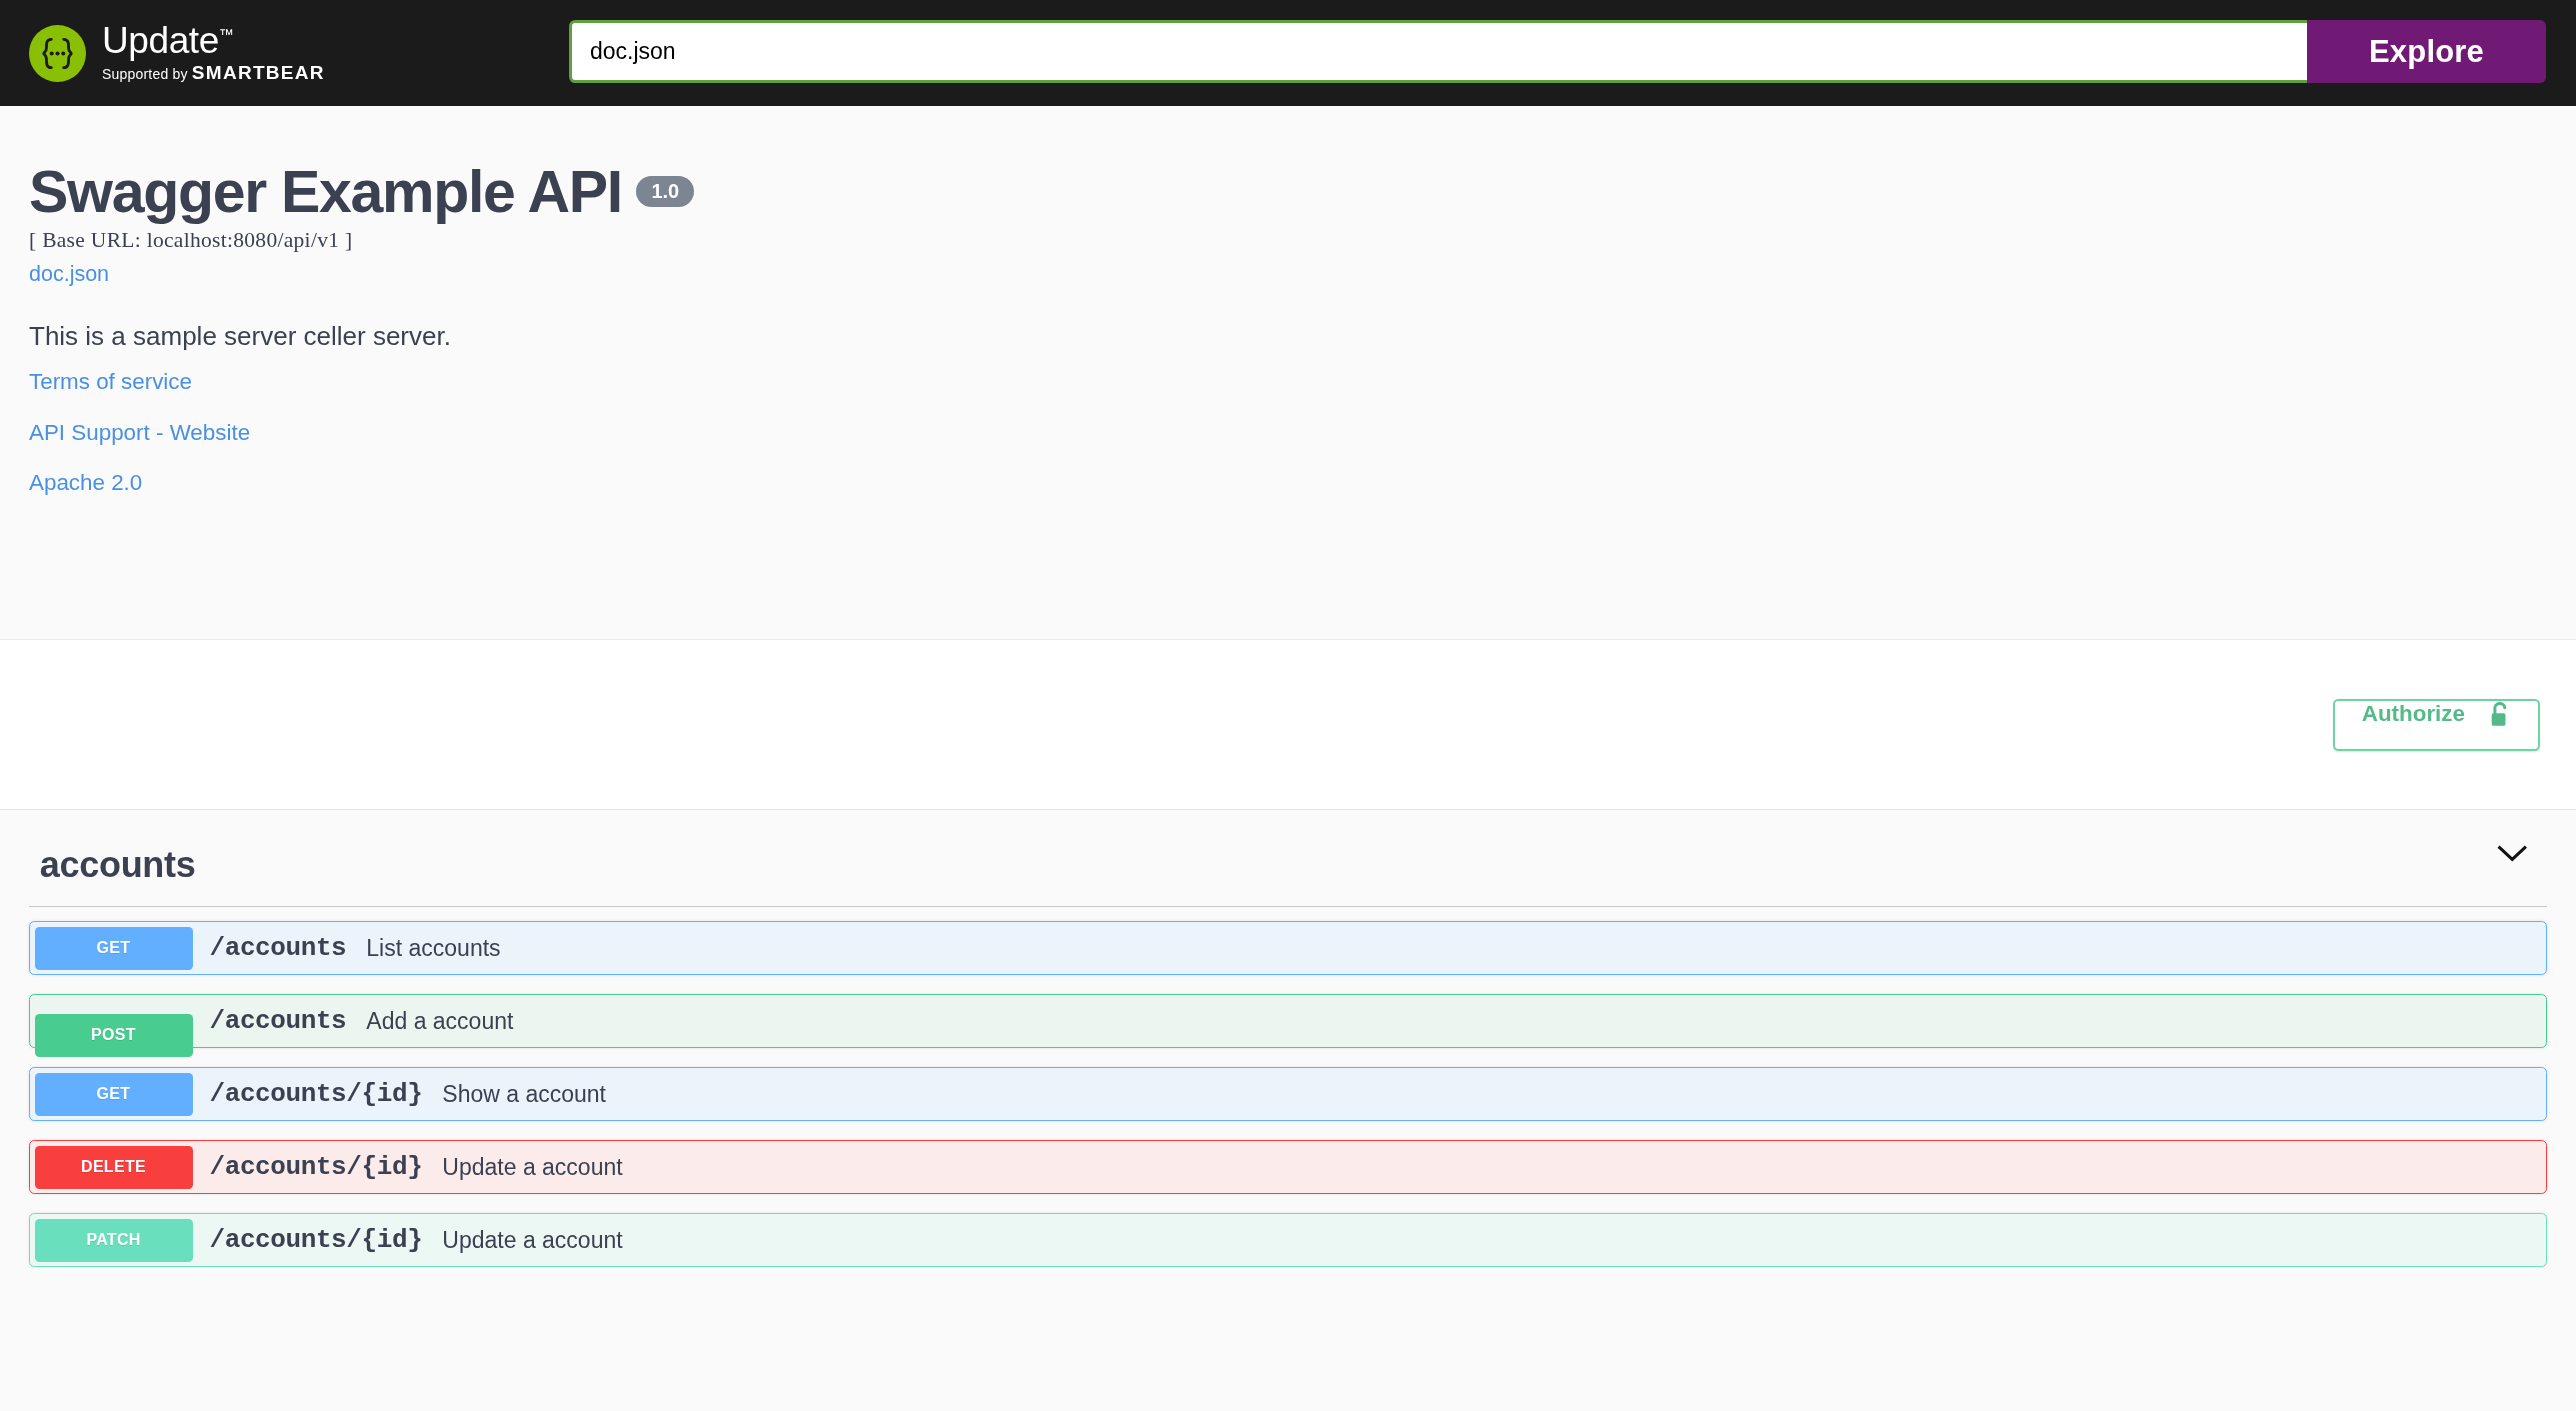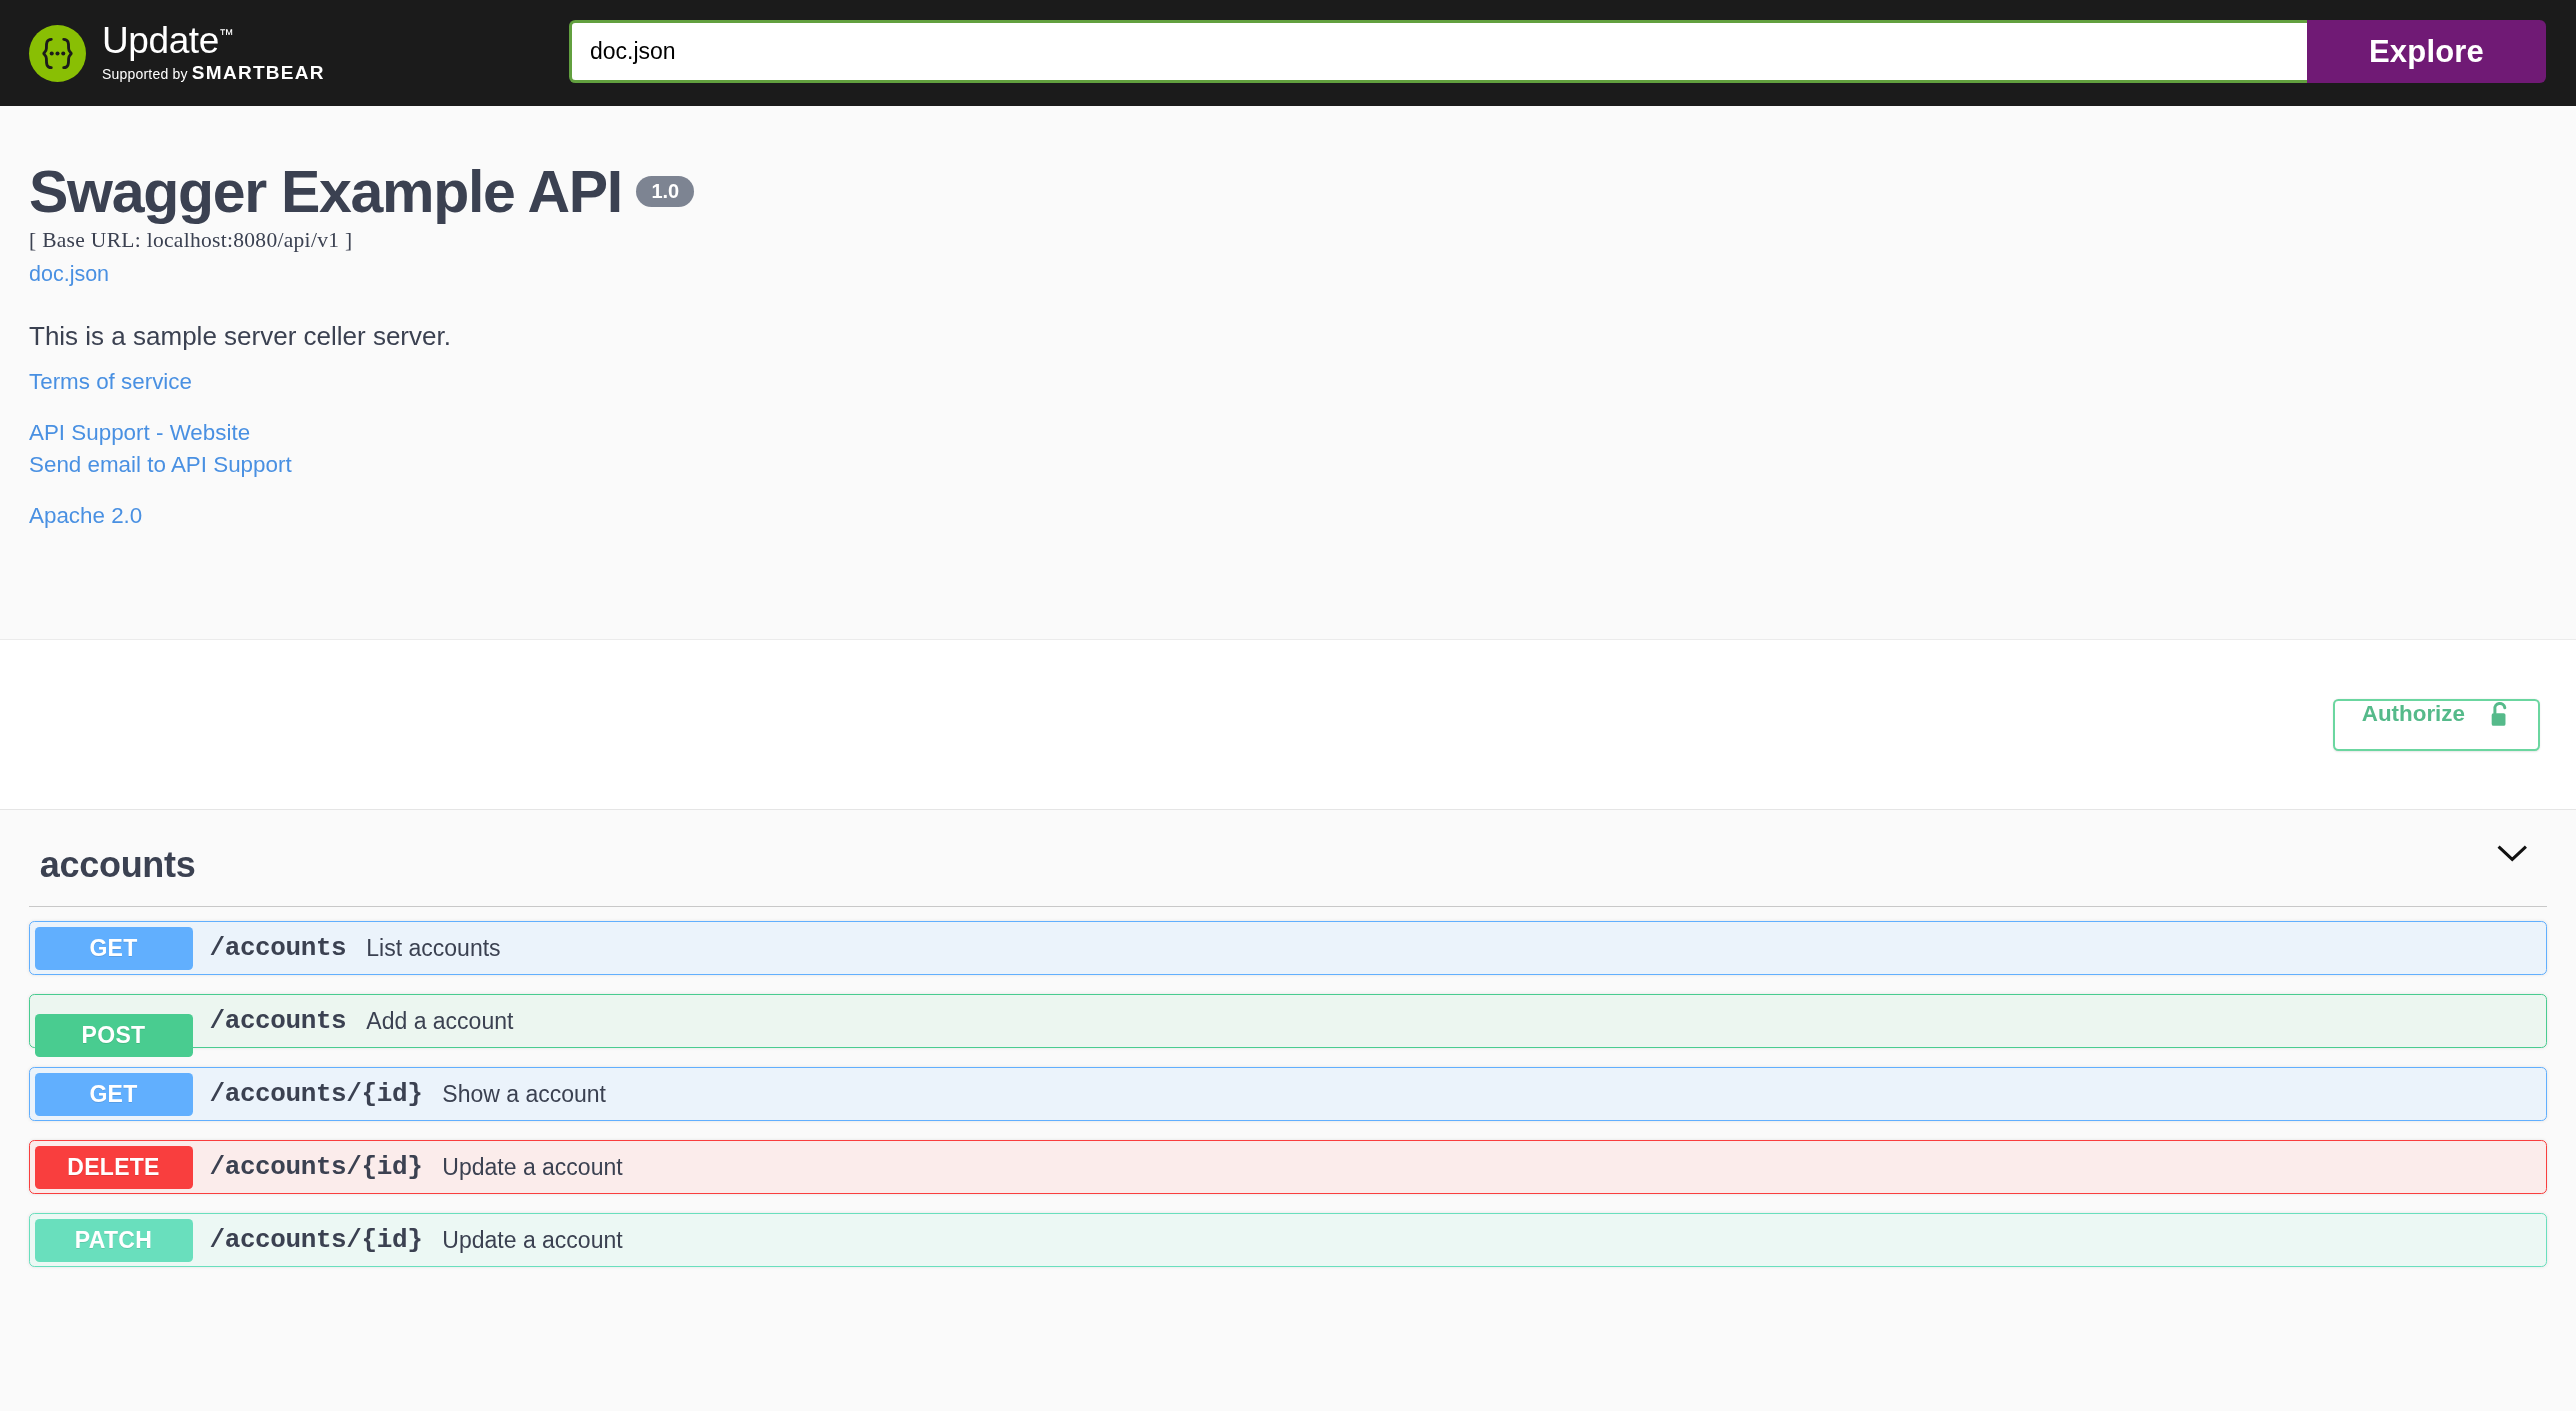--- a/index.html
+++ b/index.html
@@ -216,21 +216,21 @@
     box-shadow: 0 0 3.6px rgba(0,0,0,0.10);
     border-width: 1.8px;
     border-style: solid;
   }
   .op-method {
     width: 158px;
     flex: 0 0 158px;
     height: 43px;
     border-radius: 4.5px;
     color: #ffffff;
-    font-size: 23px;
+    font-size: 16px;
     font-weight: 700;
     font-family: "Liberation Sans", sans-serif;
     display: flex;
     align-items: center;
     justify-content: center;
     text-shadow: 0 0.9px 0 rgba(0,0,0,0.10);
     letter-spacing: 0.3px;
   }
   .op-path {
     font-family: "Liberation Mono", monospace;
@@ -277,21 +277,20 @@
   <div class="api-title-row">
     <h1 class="api-title">Swagger Example API</h1>
     <span class="version-badge">1.0</span>
   </div>
   <div class="base-url">[ Base URL: localhost:8080/api/v1 ]</div>
   <a class="doc-link" href="#">doc.json</a>
   <div class="description">This is a sample server celler server.</div>
   <a class="link-row gap-top" href="#">Terms of service</a>
   <div class="link-group">
     <a class="link-row" href="#">API Support - Website</a>
-    <a class="link-row" href="#">Send email to API Support</a>
   </div>
   <div class="link-group">
     <a class="link-row" href="#">Apache 2.0</a>
   </div>
 </div>
 
 <div class="auth-section">
   <button class="authorize-btn">
     <span class="authorize-label">Authorize</span>
     <span class="lock-icon">

